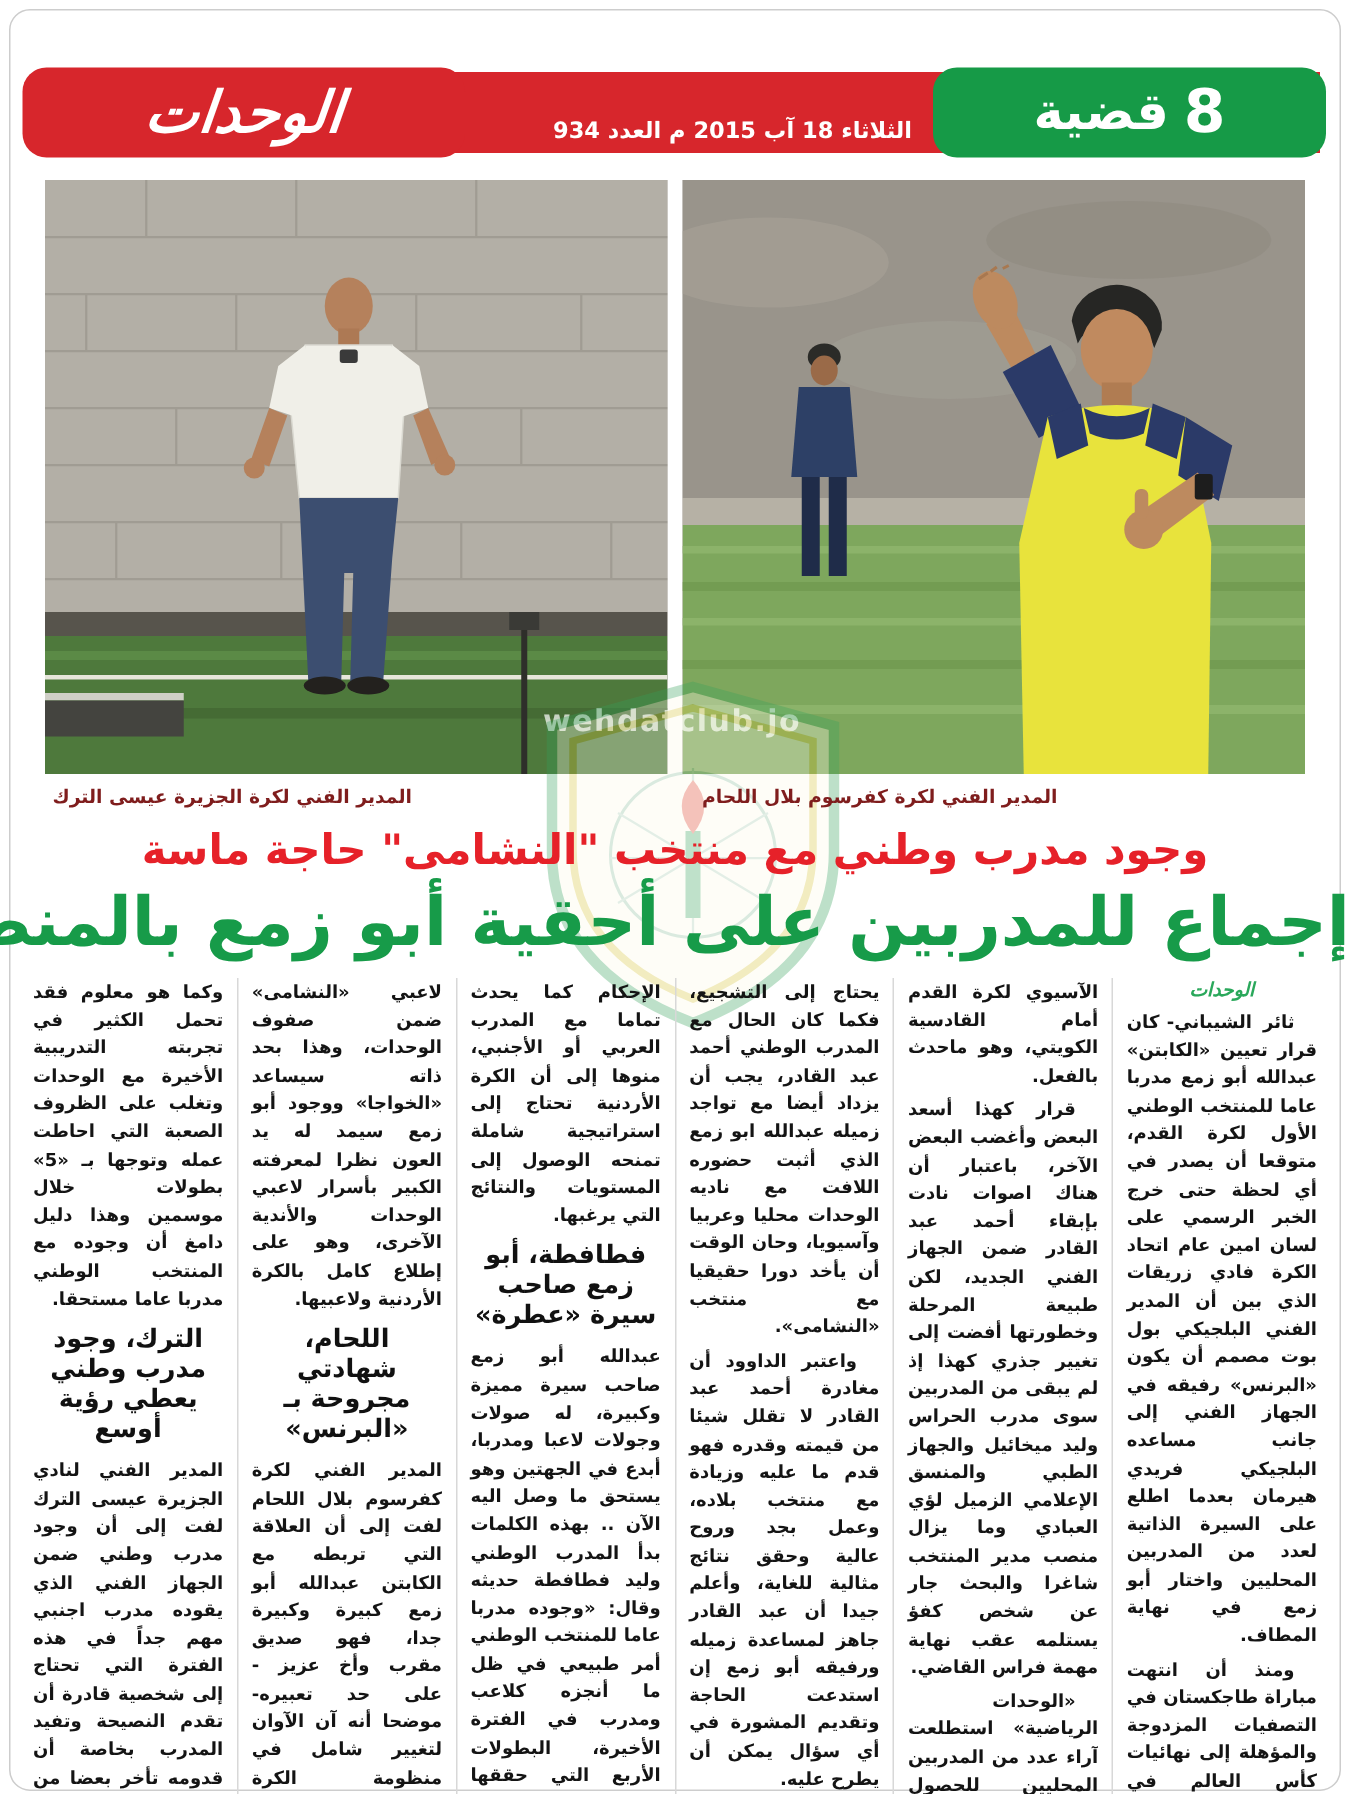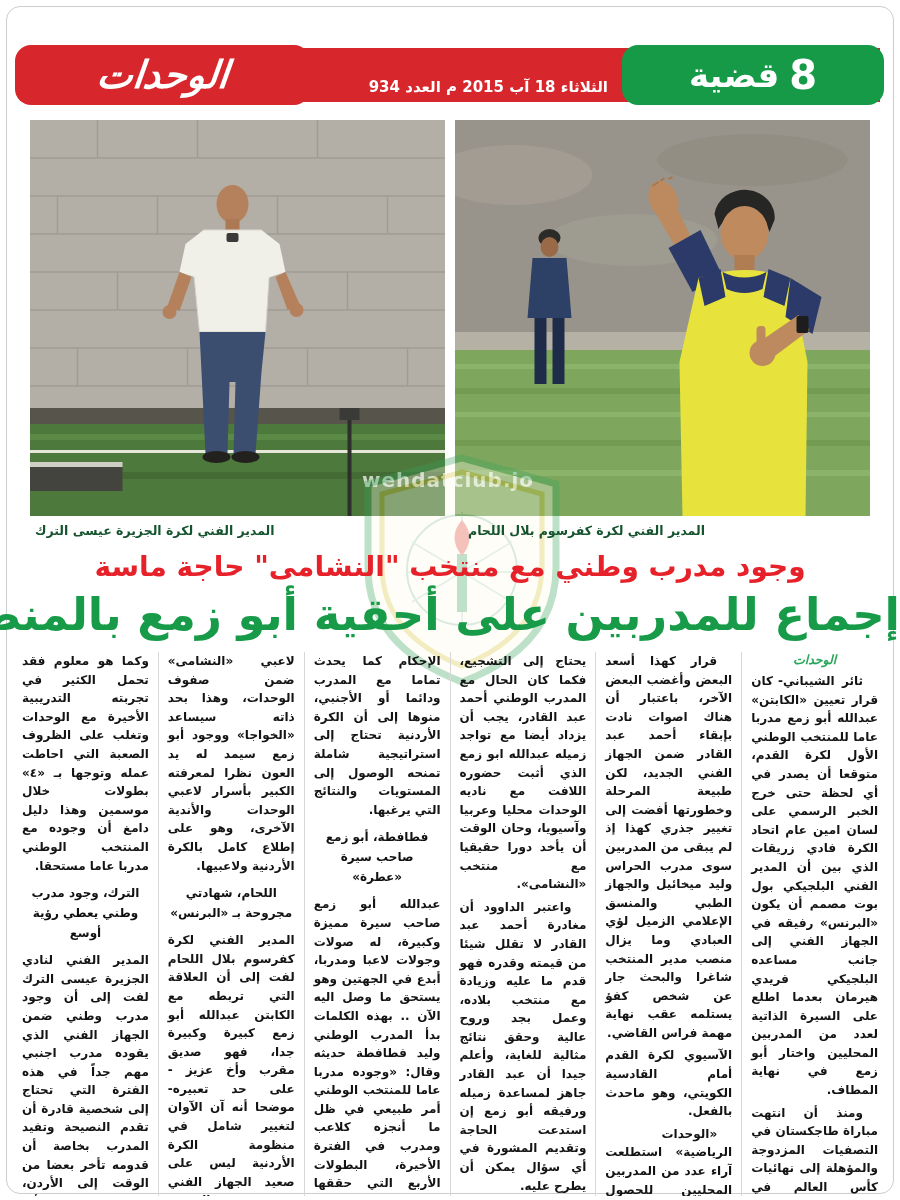--- a/index.html
+++ b/index.html
@@ -25,21 +25,21 @@
   .badge .num{color:#fff;font-size:40px;font-weight:bold;line-height:1;}
   .badge .name{color:#fff;font-size:34px;font-weight:bold;line-height:1;}
   .dateline{
     position:absolute;right:292px;top:78px;color:#fff;font-size:15px;font-weight:bold;direction:rtl;z-index:3;white-space:nowrap;
   }
 
   
   .photos{position:absolute;left:30px;right:30px;top:120px;height:396px;display:flex;gap:10px;z-index:1;}
   .photo{flex:1 1 0;position:relative;overflow:hidden;background:#a7a39a;}
   .photo svg{display:block;width:100%;height:100%;}
-  .caption{position:absolute;top:523px;font-size:12.5px;font-weight:bold;color:#14532d;direction:rtl;z-index:3;white-space:nowrap;text-align:right;}
+  .caption{position:absolute;top:523px;font-size:12.5px;font-weight:bold;color:#7f1d1d;direction:rtl;z-index:3;white-space:nowrap;text-align:right;}
   .cap-left{left:35px;}
   .cap-right{left:468px;}
   .photo-mark{
     position:absolute;left:362px;top:468px;color:rgba(255,255,255,.7);font-size:20px;font-weight:bold;
     z-index:2;letter-spacing:1px;
   }
 
   
   .crest{position:absolute;left:352px;top:450px;width:220px;height:240px;opacity:.32;z-index:2;pointer-events:none;}
 
@@ -60,21 +60,21 @@
   }
   .col{flex:1 1 0;overflow:hidden;border-left:1px solid #d8d8d8;padding-left:9px;}
   .col:last-child{border-left:none;padding-left:0;}
   .tag{color:#2aa85b;font-style:italic;font-weight:bold;font-size:12.5px;text-align:center;margin:0 0 5px 0;}
   .p{
     margin:0 0 4px 0;font-size:12px;line-height:18.6px;font-weight:bold;color:#141414;
     text-align:justify;text-indent:15px;
   }
   .p.cont{text-indent:0;}
   .byline{font-weight:900;margin-inline-end:5px;}
-  .sub{font-size:12px;font-weight:bold;color:#111;text-align:center;line-height:20px;margin:8px 0;}
+  .sub{font-size:17px;font-weight:bold;color:#111;text-align:center;line-height:20px;margin:8px 0;}
 </style>
 </head>
 <body>
 
 <div class="frame"></div>
 
 <div class="topbar"></div>
 <div class="masthead">
   <span>الوحدات</span>
 </div>
@@ -199,45 +199,45 @@
 
 <section class="bodytext">
 
   <div class="col">
     <div class="tag">الوحدات</div>
     <p class="p"><span class="byline">ثائر الشيباني-</span><span>كان قرار تعيين «الكابتن» عبدالله أبو زمع مدربا عاما للمنتخب الوطني الأول لكرة القدم، متوقعا أن يصدر في أي لحظة حتى خرج الخبر الرسمي على لسان امين عام اتحاد الكرة فادي زريقات الذي بين أن المدير الفني البلجيكي بول بوت مصمم أن يكون «البرنس» رفيقه في الجهاز الفني إلى جانب مساعده البلجيكي فريدي هيرمان بعدما اطلع على السيرة الذاتية لعدد من المدربين المحليين واختار أبو زمع في نهاية المطاف.</span></p>
     <p class="p">ومنذ أن انتهت مباراة طاجكستان في التصفيات المزدوجة والمؤهلة إلى نهائيات كأس العالم في روسيا ٢٠١٨ ونهائيات أمم آسيا في الإمارات ٢٠١٩ خرجت عديد الأصوات التي أوضحت أن هنالك حاجة لتغيير محتمل على صعيد المدير الفني خاصة بعد استلام المدرب المجتهد أحمد عبد القادر المهمة بشكل مؤقت، وعقب أن أعلن اتحاد الكرة تعيين البلجيكي بول بوت برز أسم عبدالله أبو زمع للعمل معه بعد نهاية مشواره مع الوحدات عقب الخروج من دور الـ «١٦»، لبطولة كأس الاتحاد</p>
   </div>
 
   <div class="col">
+    <p class="p cont">الآسيوي لكرة القدم أمام القادسية الكويتي، وهو ماحدث بالفعل.</p>
     <p class="p">قرار كهذا أسعد البعض وأغضب البعض الآخر، باعتبار أن هناك اصوات نادت بإبقاء أحمد عبد القادر ضمن الجهاز الفني الجديد، لكن طبيعة المرحلة وخطورتها أفضت إلى تغيير جذري كهذا إذ لم يبقى من المدربين سوى مدرب الحراس وليد ميخائيل والجهاز الطبي والمنسق الإعلامي الزميل لؤي العبادي وما يزال منصب مدير المنتخب شاغرا والبحث جار عن شخص كفؤ يستلمه عقب نهاية مهمة فراس القاضي.</p>
-    <p class="p cont">الآسيوي لكرة القدم أمام القادسية الكويتي، وهو ماحدث بالفعل.</p>
     <p class="p">«الوحدات الرياضية» استطلعت آراء عدد من المدربين المحليين للحصول على آرائهم بتواجد «الكابتن» عبدالله أبو زمع وعودته من جديد للعمل مع المنتخب الأول، بعد أن عاش مثل هذه الظروف في حقبة المدرب الشهير الراحل المصري محمود الجوهري .. فماذا قالوا؟</p>
 
   </div>
 
   <div class="col">
     <p class="p cont">يحتاج إلى التشجيع، فكما كان الحال مع المدرب الوطني أحمد عبد القادر، يجب أن يزداد أيضا مع تواجد زميله عبدالله ابو زمع الذي أثبت حضوره اللافت مع ناديه الوحدات محليا وعربيا وآسيويا، وحان الوقت أن يأخد دورا حقيقيا مع منتخب «النشامى».</p>
     <p class="p">واعتبر الداوود أن مغادرة أحمد عبد القادر لا تقلل شيئا من قيمته وقدره فهو قدم ما عليه وزيادة مع منتخب بلاده، وعمل بجد وروح عالية وحقق نتائج مثالية للغاية، وأعلم جيدا أن عبد القادر جاهز لمساعدة زميله ورفيقه أبو زمع إن استدعت الحاجة وتقديم المشورة في أي سؤال يمكن أن يطرح عليه.</p>
 
   </div>
 
   <div class="col">
-    <p class="p cont">الإحكام كما يحدث تماما مع المدرب ودائما أو الأجنبي، منوها إلى أن الكرة الأردنية تحتاج إلى استراتيجية شاملة تمنحه الوصول إلى المستويات والنتائج التي يرغبها.</p>
+    <p class="p cont">الإحكام كما يحدث تماما مع المدرب العربي أو الأجنبي، منوها إلى أن الكرة الأردنية تحتاج إلى استراتيجية شاملة تمنحه الوصول إلى المستويات والنتائج التي يرغبها.</p>
     <div class="sub">فطافطة، أبو زمع صاحب سيرة «عطرة»</div>
     <p class="p cont">عبدالله أبو زمع صاحب سيرة مميزة وكبيرة، له صولات وجولات لاعبا ومدربا، أبدع في الجهتين وهو يستحق ما وصل اليه الآن .. بهذه الكلمات بدأ المدرب الوطني وليد فطافطة حديثه وقال: «وجوده مدربا عاما للمنتخب الوطني أمر طبيعي في ظل ما أنجزه كلاعب ومدرب في الفترة الأخيرة، البطولات الأربع التي حققها الوحدات شاهد عيان على ما يمتلكه من موهبة تدريبية فطرية، أضف إلى ذلك تقديمه للكرة الأردنية و«الأخضر» جيل شاب سيتغنى به الوحدات لسنوات وسنوات، وربما حافظوا على البطولات لفترة طويلة».</p>
 
   </div>
 
   <div class="col">
     <p class="p cont">لاعبي «النشامى» ضمن صفوف الوحدات، وهذا بحد ذاته سيساعد «الخواجا» ووجود أبو زمع سيمد له يد العون نظرا لمعرفته الكبير بأسرار لاعبي الوحدات والأندية الآخرى، وهو على إطلاع كامل بالكرة الأردنية ولاعبيها.</p>
     <div class="sub">اللحام، شهادتي مجروحة بـ «البرنس»</div>
     <p class="p cont">المدير الفني لكرة كفرسوم بلال اللحام لفت إلى أن العلاقة التي تربطه مع الكابتن عبدالله أبو زمع كبيرة وكبيرة جدا، فهو صديق مقرب وأخ عزيز - على حد تعبيره- موضحا أنه آن الآوان لتغيير شامل في منظومة الكرة الأردنية ليس على صعيد الجهاز الفني ومنصب المدرب العام، بل من ناحية اختيار نوعية اللاعبين لأن المرحلة اختلفت والحاجة ماسة أن تقفز الكرة الأردنية قفزات نوعية إلى المقدمة.</p>
 
   </div>
 
   <div class="col">
-    <p class="p cont">وكما هو معلوم فقد تحمل الكثير في تجربته التدريبية الأخيرة مع الوحدات وتغلب على الظروف الصعبة التي احاطت عمله وتوجها بـ «٤» بطولات خلال موسمين وهذا دليل دامغ أن وجوده مع المنتخب الوطني مدربا عاما مستحقا.</p>
+    <p class="p cont">وكما هو معلوم فقد تحمل الكثير في تجربته التدريبية الأخيرة مع الوحدات وتغلب على الظروف الصعبة التي احاطت عمله وتوجها بـ «5» بطولات خلال موسمين وهذا دليل دامغ أن وجوده مع المنتخب الوطني مدربا عاما مستحقا.</p>
     <div class="sub">الترك، وجود مدرب وطني يعطي رؤية أوسع</div>
     <p class="p cont">المدير الفني لنادي الجزيرة عيسى الترك لفت إلى أن وجود مدرب وطني ضمن الجهاز الفني الذي يقوده مدرب اجنبي مهم جداً في هذه الفترة التي تحتاج إلى شخصية قادرة أن تقدم النصيحة وتفيد المدرب بخاصة أن قدومه تأخر بعضا من الوقت إلى الأردن، ولهذا فإن عبدالله أبو زمع قدم نفسه مدرباً شاباً له مستقبل كبير، ويمكن أن يشكل وجوده رؤية أوسع في أقصر وقت ممكن، كما أشاد الترك بما قدمه المدرب الوطني أحمد عبد القادر خلال عمله مع «النشامى» في الفترة السابقة، ويكفي أنه قدم المنتخب بأفضل صورة من خلال الفوز على طاجكستان والتقدم خطوة مهمة على تصنيف الاتحاد الدولي للمنتخبات «فيفا».</p>
   </div>
 
 </section>
 
 </body></html>

